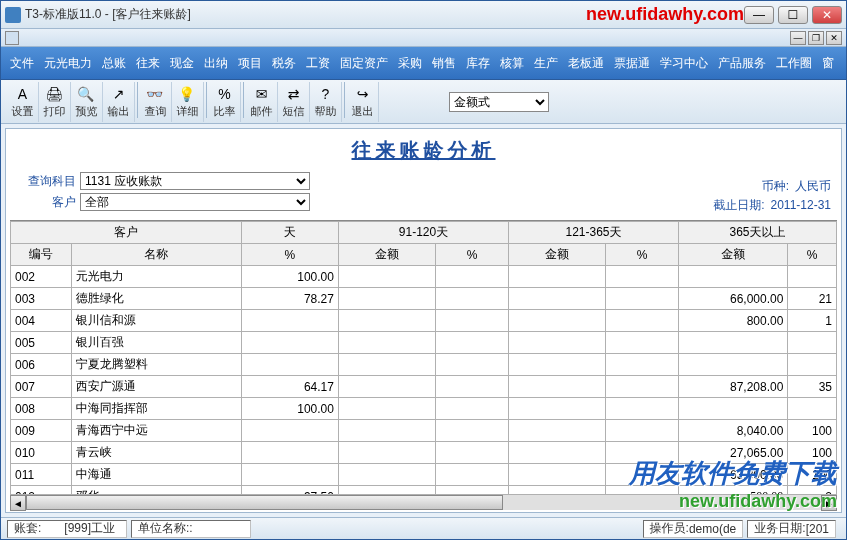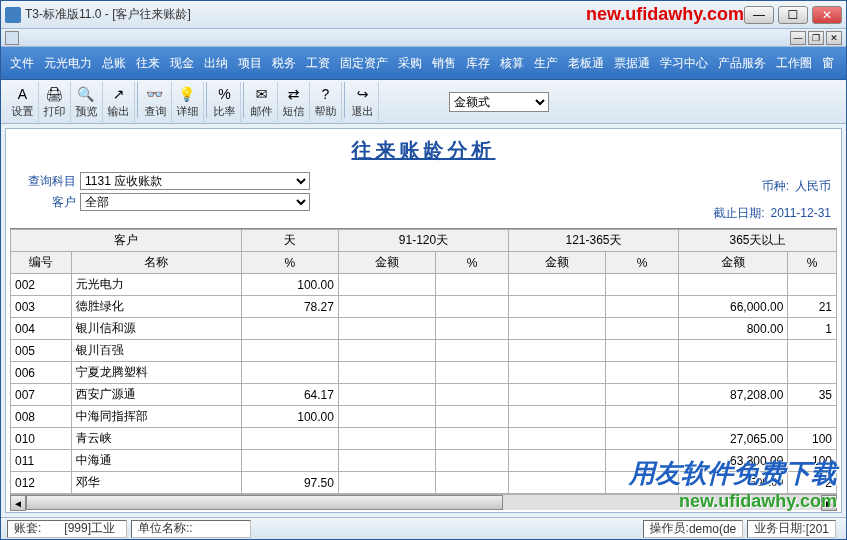--- a/index.html
+++ b/index.html
@@ -34,21 +34,21 @@
     .content { flex: 1; background: white; margin: 4px; border: 1px solid #a0b8d0; display: flex; flex-direction: column; overflow: hidden; }
     
     .report-title { text-align: center; padding: 8px 0 6px 0; }
     .report-title h2 { color: #2050a0; font-size: 20px; font-weight: bold; text-decoration: underline; letter-spacing: 4px; }
     
     .filters { display: flex; padding: 2px 10px 6px 10px; gap: 8px; }
     .filters-left { display: flex; flex-direction: column; gap: 3px; }
     .filter-row { display: flex; align-items: center; gap: 4px; }
     .filter-label { width: 60px; text-align: right; color: #2050a0; }
     .filter-row select { width: 230px; height: 18px; border: 1px solid #888; background: white; font-size: 12px; }
-    .filters-right { margin-left: auto; text-align: right; color: #2050a0; display:flex; flex-direction:column; gap:10px; padding-top:6px;}
+    .filters-right { margin-left: auto; text-align: right; color: #2050a0; display:flex; flex-direction:column; gap:2px; padding-top:6px;}
     .filters-right span { margin-left: 6px; color: #2050a0;}
     
     .grid-wrap { flex: 1; overflow: auto; border-top: 1px solid #888; margin: 0 4px; }
     table { border-collapse: collapse; width: 100%; }
     th, td { border: 1px solid #b0b0b0; padding: 2px 4px; height: 20px; background: white; font-size: 12px; white-space: nowrap; }
     th { background: #f0f0f0; font-weight: normal; text-align: center; }
     td.num { text-align: right; }
     td.code { text-align: left; }
     
     .hscroll { height: 16px; background: #e8e8e8; border-top: 1px solid #b0b0b0; margin: 0 4px 2px 4px; display:flex;}
@@ -286,20 +286,31 @@
               <td class="" style="width: 140px;">中海同指挥部</td>
               <td class="num" style="width: 80px;">100.00</td>
               <td class="num" style="width: 80px;"></td>
               <td class="num" style="width: 60px;"></td>
               <td class="num" style="width: 80px;"></td>
               <td class="num" style="width: 60px;"></td>
               <td class="num" style="width: 90px;"></td>
               <td class="num" style="width: 40px;"></td>
             </tr>
             <tr>
+              <td class="code" style="width: 50px;">009</td>
+              <td class="" style="width: 140px;">青海西宁中远</td>
+              <td class="num" style="width: 80px;"></td>
+              <td class="num" style="width: 80px;"></td>
+              <td class="num" style="width: 60px;"></td>
+              <td class="num" style="width: 80px;"></td>
+              <td class="num" style="width: 60px;"></td>
+              <td class="num" style="width: 90px;">8,040.00</td>
+              <td class="num" style="width: 40px;">100</td>
+            </tr>
+            <tr>
               <td class="code" style="width: 50px;">010</td>
               <td class="" style="width: 140px;">青云峡</td>
               <td class="num" style="width: 80px;"></td>
               <td class="num" style="width: 80px;"></td>
               <td class="num" style="width: 60px;"></td>
               <td class="num" style="width: 80px;"></td>
               <td class="num" style="width: 60px;"></td>
               <td class="num" style="width: 90px;">27,065.00</td>
               <td class="num" style="width: 40px;">100</td>
             </tr>

